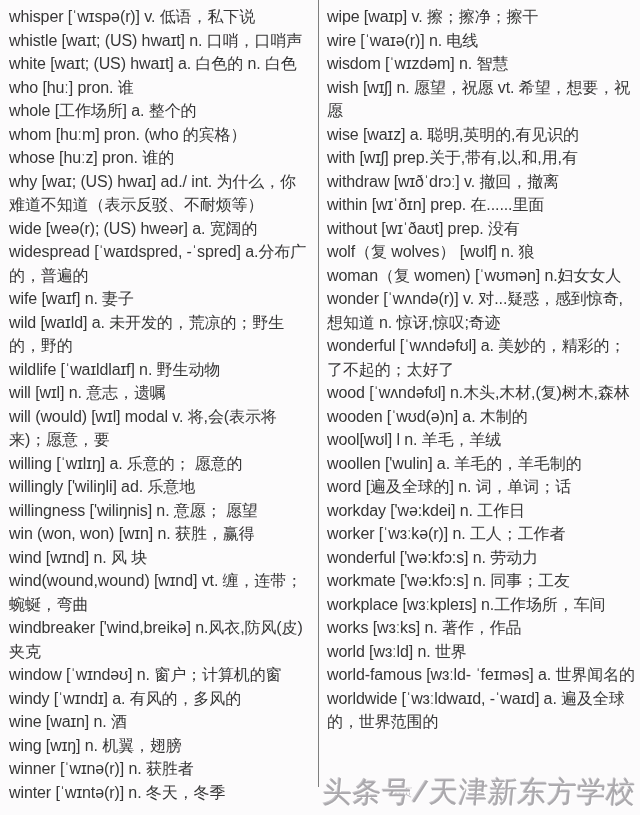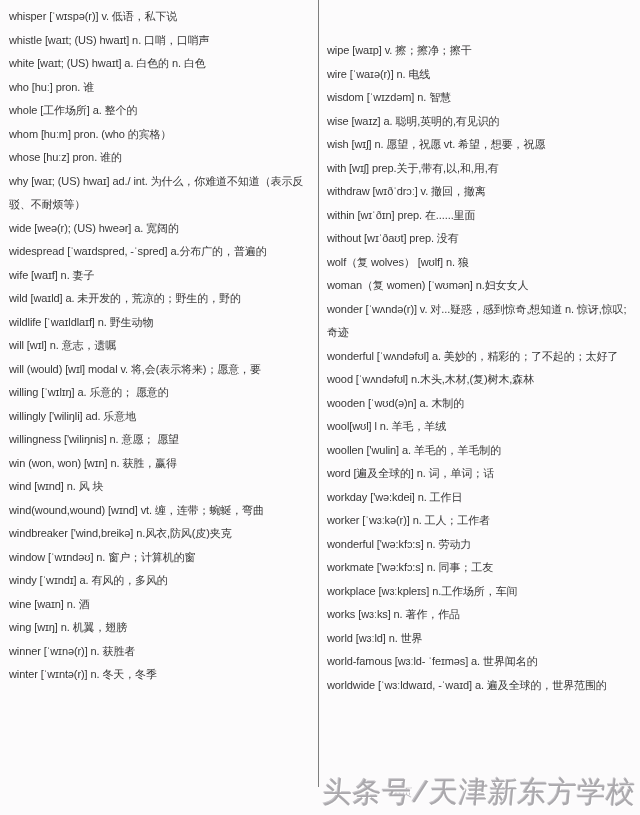--- a/index.html
+++ b/index.html
@@ -16,33 +16,32 @@
     box-sizing:border-box;
   }
   .columns{
     display:flex;
     width:100%;
   }
   .col{
     box-sizing:border-box;
     padding-top:5px;
     color:#373737;
-    font-size:11px;
+    font-size:16px;
     letter-spacing:-0.1px;
   }
   .col-left{
     width:318px;
     padding-left:9px;
     padding-right:7px;
   }
   .col-right{
     width:322px;
     padding-left:9px;
     padding-right:3px;
-    margin-top:34px;
   }
   .entry{
     margin:0;
     line-height:23.5px;
     word-break:break-word;
     white-space:normal;
   }
   .divider{
     position:absolute;
     left:318px;top:0;
@@ -106,22 +105,22 @@
         <p class="entry">windy [ˈwɪndɪ] a. 有风的，多风的</p>
         <p class="entry">wine [waɪn] n. 酒</p>
         <p class="entry">wing [wɪŋ] n. 机翼，翅膀</p>
         <p class="entry">winner [ˈwɪnə(r)] n. 获胜者</p>
         <p class="entry">winter [ˈwɪntə(r)] n. 冬天，冬季</p>
       </div>
     <div class="col col-right">
         <p class="entry">wipe [waɪp] v. 擦；擦净；擦干</p>
         <p class="entry">wire [ˈwaɪə(r)] n. 电线</p>
         <p class="entry">wisdom [ˈwɪzdəm] n. 智慧</p>
+        <p class="entry">wish [wɪʃ] n. 愿望，祝愿 vt. 希望，想要，祝愿</p>
         <p class="entry">wise [waɪz] a. 聪明,英明的,有见识的</p>
-        <p class="entry">wish [wɪʃ] n. 愿望，祝愿 vt. 希望，想要，祝愿</p>
         <p class="entry">with [wɪʃ] prep.关于,带有,以,和,用,有</p>
         <p class="entry">withdraw [wɪðˈdrɔː] v. 撤回，撤离</p>
         <p class="entry">within [wɪˈðɪn] prep. 在......里面</p>
         <p class="entry">without [wɪˈðaʊt] prep. 没有</p>
         <p class="entry">wolf（复 wolves） [wʊlf] n. 狼</p>
         <p class="entry">woman（复 women) [ˈwʊmən] n.妇女女人</p>
         <p class="entry">wonder [ˈwʌndə(r)] v. 对...疑惑，感到惊奇,想知道 n. 惊讶,惊叹;奇迹</p>
         <p class="entry">wonderful [ˈwʌndəfʊl] a. 美妙的，精彩的；了不起的；太好了</p>
         <p class="entry">wood [ˈwʌndəfʊl] n.木头,木材,(复)树木,森林</p>
         <p class="entry">wooden [ˈwʊd(ə)n] a. 木制的</p>

